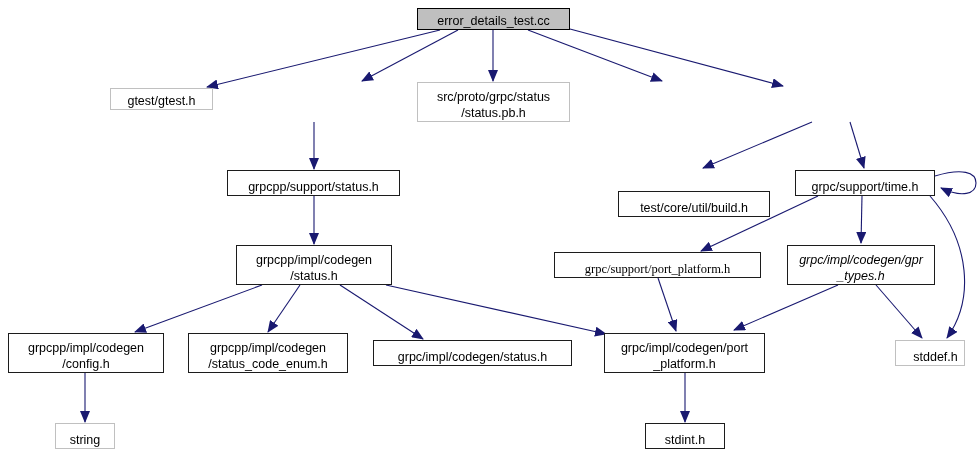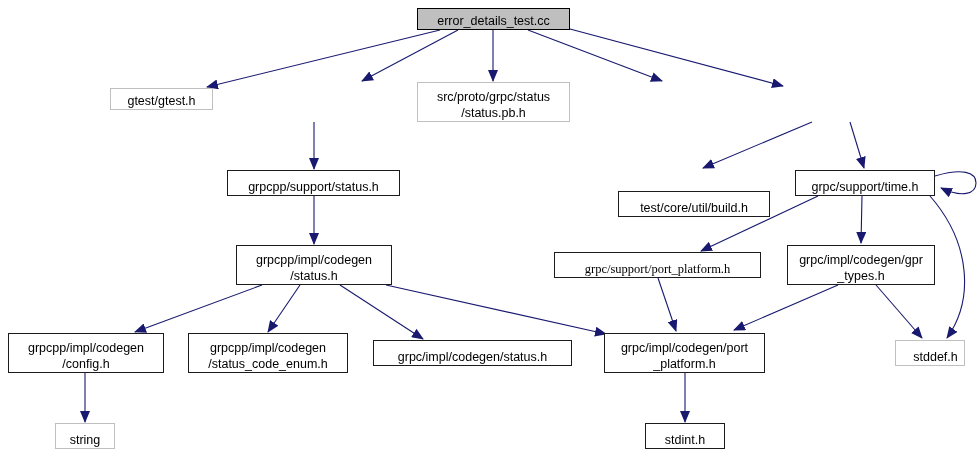--- a/index.html
+++ b/index.html
@@ -74,21 +74,21 @@
 <div class="node main" style="left: 417px; top: 8px; width: 153px; height: 22px;"><span>error_details_test.cc</span></div>
     <div class="node external" style="left: 110px; top: 88px; width: 103px; height: 22px;"><span>gtest/gtest.h</span></div>
     <div class="node external" style="left: 417px; top: 82px; width: 153px; height: 40px;"><span>src/proto/grpc/status
 /status.pb.h</span></div>
     <div class="node internal" style="left: 227px; top: 170px; width: 173px; height: 26px;"><span>grpcpp/support/status.h</span></div>
     <div class="node internal" style="left: 618px; top: 170px; width: 152px; height: 26px; margin-top: 21px;"><span>test/core/util/build.h</span></div>
     <div class="node internal" style="left: 795px; top: 170px; width: 140px; height: 26px;"><span>grpc/support/time.h</span></div>
     <div class="node internal" style="left: 236px; top: 245px; width: 156px; height: 40px;"><span>grpcpp/impl/codegen
 /status.h</span></div>
     <div class="node internal" style="left: 554px; top: 252px; width: 207px; height: 26px; font-family: Liberation Serif, serif;"><span>grpc/support/port_platform.h</span></div>
-    <div class="node internal" style="left: 787px; top: 245px; width: 148px; height: 40px;"><span>grpc/impl/codegen/gpr
+    <div class="node internal" style="left: 787px; top: 245px; width: 148px; height: 40px; font-style: italic;"><span>grpc/impl/codegen/gpr
 _types.h</span></div>
     <div class="node internal" style="left: 8px; top: 333px; width: 156px; height: 40px;"><span>grpcpp/impl/codegen
 /config.h</span></div>
     <div class="node internal" style="left: 188px; top: 333px; width: 160px; height: 40px;"><span>grpcpp/impl/codegen
 /status_code_enum.h</span></div>
     <div class="node internal" style="left: 373px; top: 340px; width: 199px; height: 26px;"><span>grpc/impl/codegen/status.h</span></div>
     <div class="node internal" style="left: 604px; top: 333px; width: 161px; height: 40px;"><span>grpc/impl/codegen/port
 _platform.h</span></div>
     <div class="node external" style="left: 895px; top: 340px; width: 70px; height: 26px; padding-left: 11px;"><span>stddef.h</span></div>
     <div class="node external" style="left: 55px; top: 423px; width: 60px; height: 26px;"><span>string</span></div>

